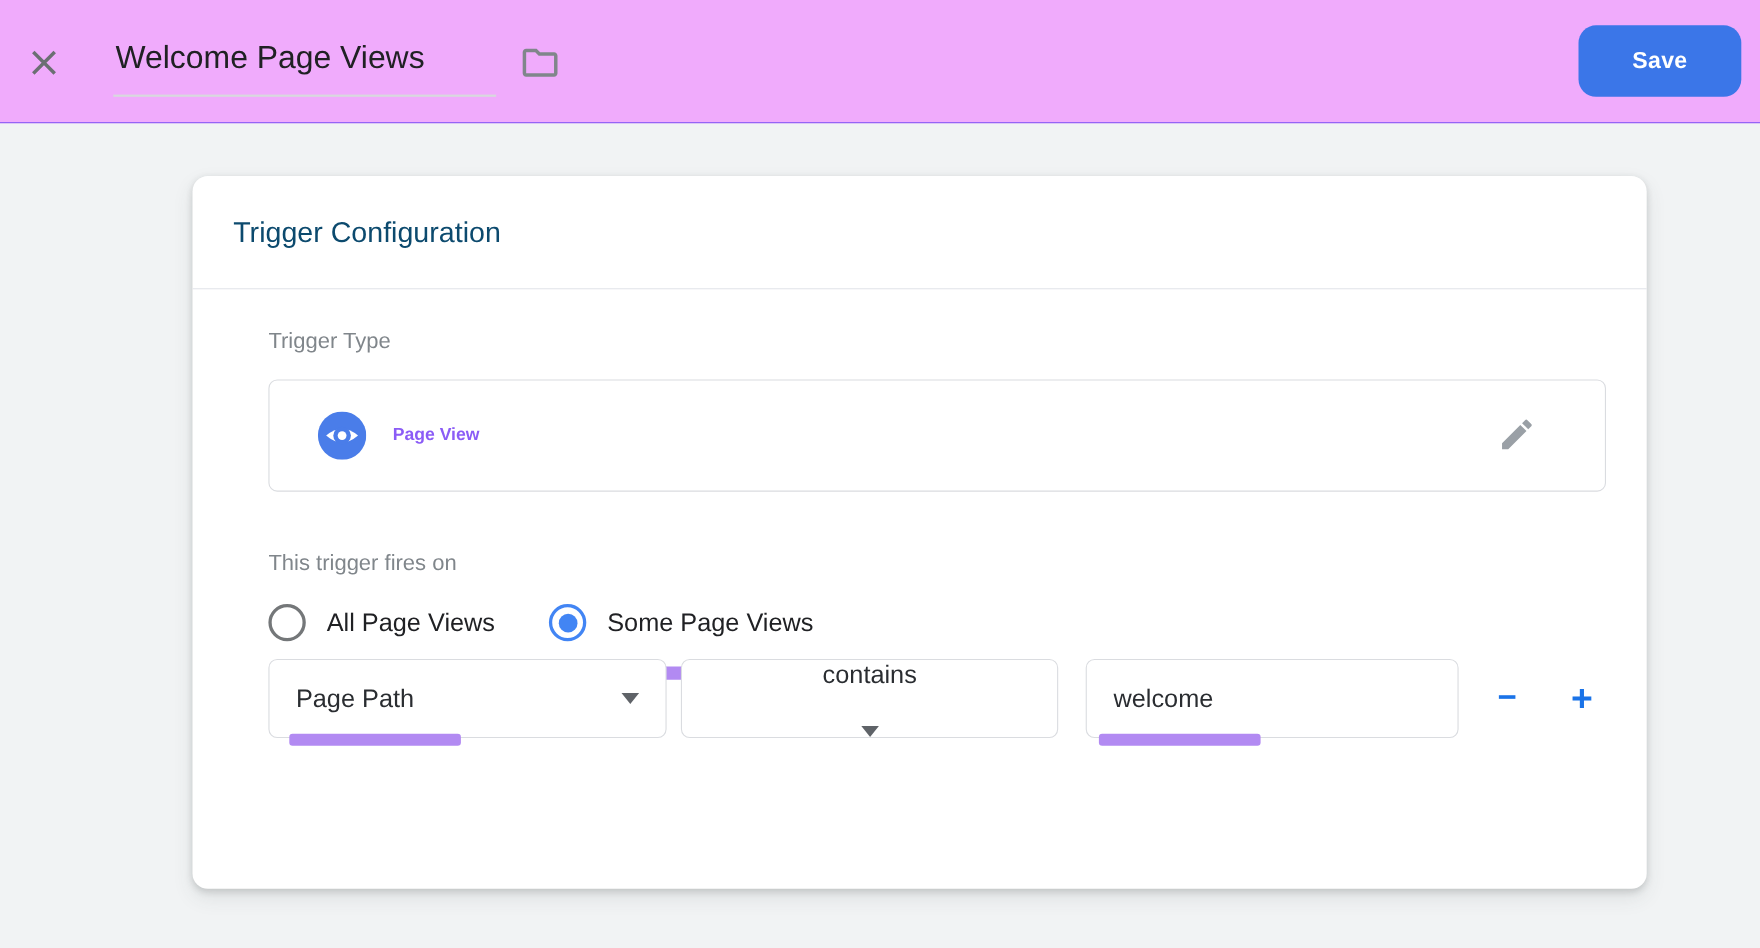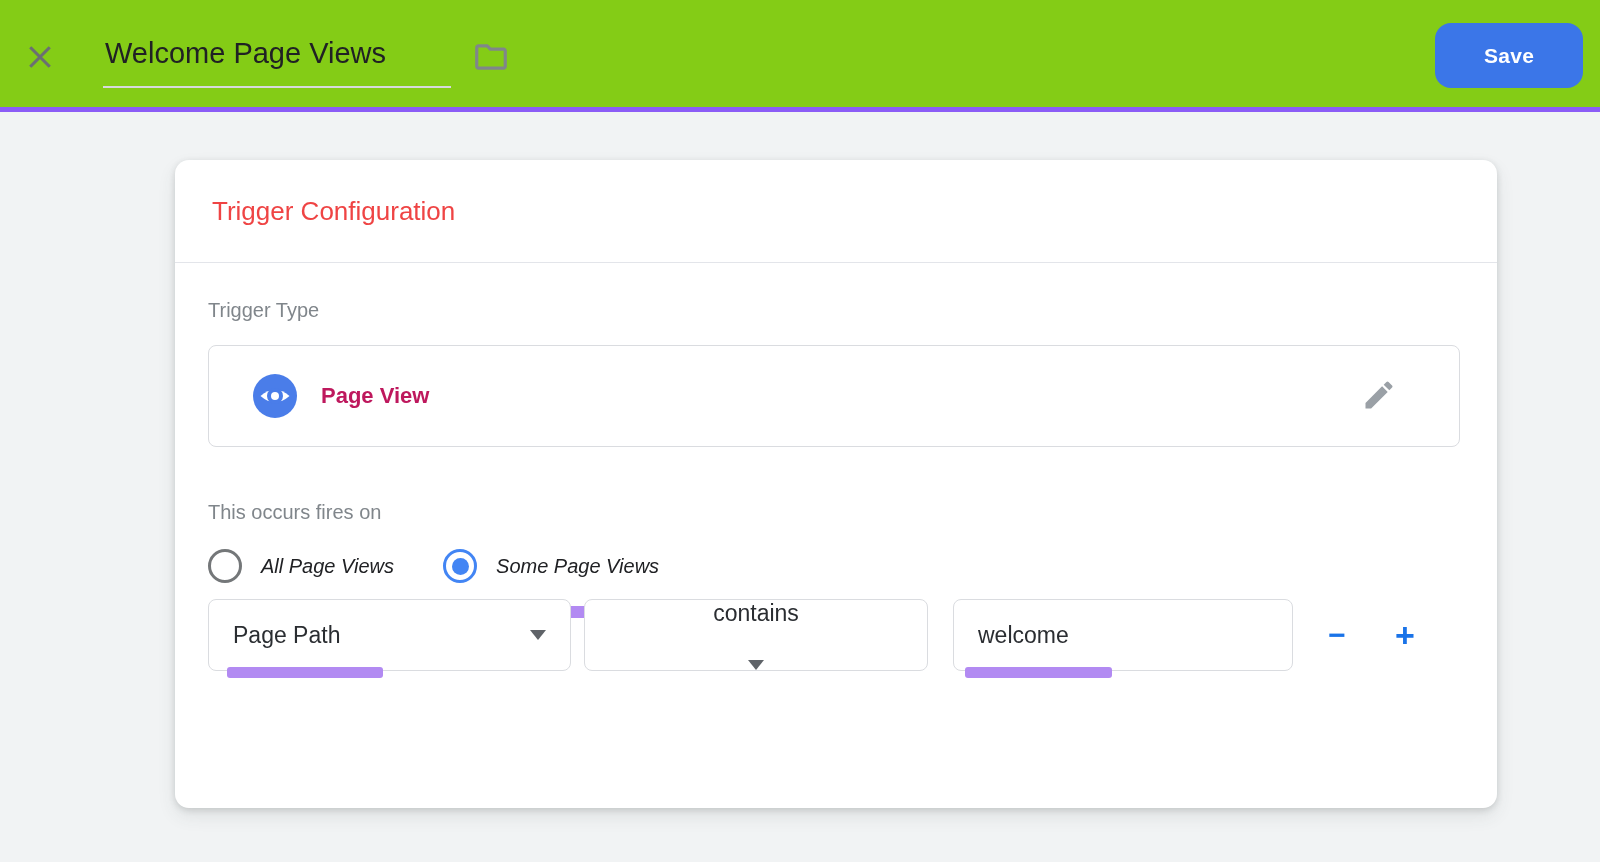--- a/index.html
+++ b/index.html
@@ -8,21 +8,21 @@
     font-family: "Liberation Sans", sans-serif;
     background:#f1f3f4;
     color:#202124;
     position:relative;
     overflow:hidden;
   }
 
   
   .topbar {
     position:absolute; top:0; left:0; width:1600px; height:112px;
-    background:#84cc16; border-bottom:5px solid #8b5cf6;
+    background:#f0abfc; border-bottom:1px solid #8b5cf6;
   }
   .close-btn {
     position:absolute; left:20px; top:38px; width:40px; height:40px;
     display:flex; align-items:center; justify-content:center;
     background:none; border:none; cursor:pointer;
   }
   .title-input {
     position:absolute; left:103px; top:30px; width:348px; height:58px;
     border:none; border-bottom:2px solid #d7d9dd; background:transparent;
     font-family:"Liberation Sans", sans-serif;
@@ -43,50 +43,50 @@
   
   .card {
     position:absolute; left:175px; top:160px; width:1322px; height:648px;
     background:#ffffff; border-radius:14px;
     box-shadow:0 2px 6px rgba(60,64,67,.18), 0 8px 18px rgba(60,64,67,.10);
   }
   .card-header {
     height:103px; display:flex; align-items:center; padding-left:37px;
     border-bottom:1px solid #e3e5ea;
   }
-  .card-title { font-size:26px; color:#ef4444; }
-  .card-body { padding:0 37px 46px 33px; }
+  .card-title { font-size:26px; color:#0c4a6e; }
+  .card-body { padding:0 37px 46px 33px;margin-left:36px; }
 
   .field-label { font-size:20px; color:#80868b; line-height:26px; }
   .lbl-trigger-type { margin-top:34px; }
 
   .trigger-type-box {
     margin-top:22px; height:102px; border:1px solid #dadce0; border-radius:8px;
     display:flex; align-items:center; padding:0 60px 0 44px; cursor:pointer;
   }
   .eye-badge { width:44px; height:44px; flex:0 0 auto; }
-  .trigger-type-name { font-size:22px; font-weight:bold; margin-left:24px; color:#be185d; }
+  .trigger-type-name { font-size:16px; font-weight:bold; margin-left:24px; color:#8b5cf6; }
   .edit-btn {
     margin-left:auto; width:40px; height:40px; border:none; background:none;
     display:flex; align-items:center; justify-content:center; cursor:pointer;
   }
 
   .lbl-fires-on { margin-top:52px; }
 
   .radio-row { margin-top:24px; display:flex; align-items:center; }
   .radio-opt { display:flex; align-items:center; cursor:pointer; position:relative; }
   .radio-opt + .radio-opt { margin-left:49px; }
   .radio-circle {
     width:34px; height:34px; border-radius:50%; border:3px solid #747779; flex:0 0 auto;
   }
   .radio-opt.selected .radio-circle {
     border-color:#4285f4; display:flex; align-items:center; justify-content:center;
   }
   .radio-dot { width:17px; height:17px; border-radius:50%; background:#4285f4; }
-  .radio-label { font-size:20px; color:#202124; margin-left:19px; white-space:nowrap;font-style:italic; }
+  .radio-label { font-size:23px; color:#202124; margin-left:19px; white-space:nowrap; }
   .hl-bar {
     position:absolute; background:#b28af2; border-radius:3px; height:12px;
   }
   .hl-some { left:53px; top:57px; width:203px; }
 
   .lbl-conditions { margin-top:62px; }
 
   .cond-row { margin-top:16px; display:flex; align-items:center; }
   .cond-box {
     height:72px; border:1px solid #dadce0; border-radius:8px; background:#fff;
@@ -164,21 +164,21 @@
       <span class="trigger-type-name">Page View</span>
       <button class="edit-btn">
         <span>
           <svg width="36" height="36" viewBox="0 0 24 24">
             <path fill="#9aa0a6" d="M3 17.25V21h3.75L17.81 9.94l-3.75-3.75L3 17.25zM20.71 7.04c.39-.39.39-1.02 0-1.41l-2.34-2.34a.9959.9959 0 0 0-1.41 0l-1.83 1.83 3.75 3.75 1.83-1.83z"></path>
           </svg>
         </span>
       </button>
     </div>
 
-    <div class="field-label lbl-fires-on">This occurs fires on</div>
+    <div class="field-label lbl-fires-on">This trigger fires on</div>
 
     <div class="radio-row">
 
       <div class="radio-opt">
         <span class="radio-circle"></span>
         <span class="radio-label">All Page Views</span>
       </div>
 
       <div class="radio-opt selected">
         <span class="radio-circle">

